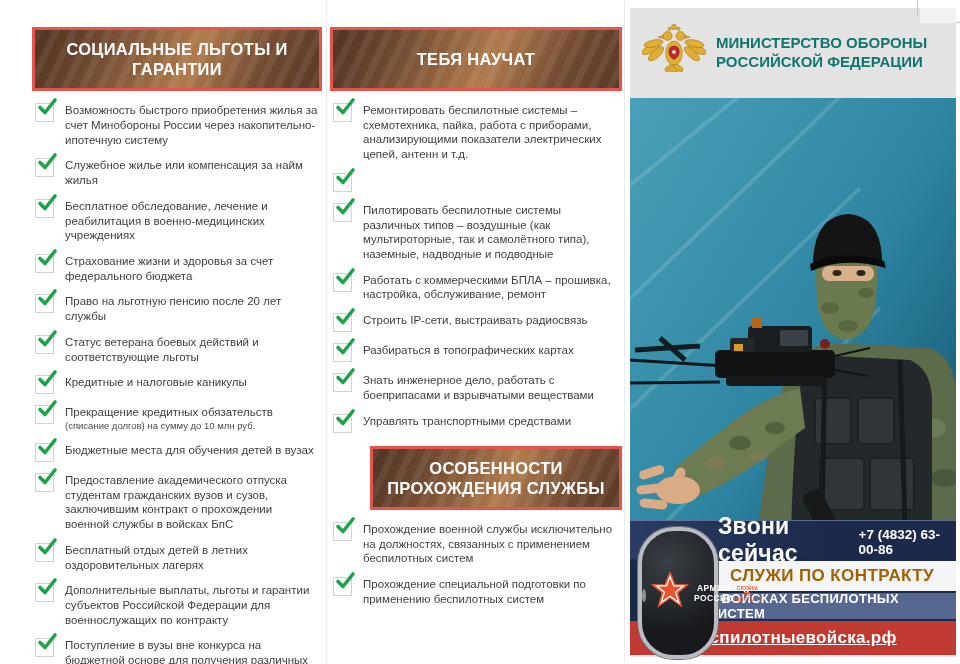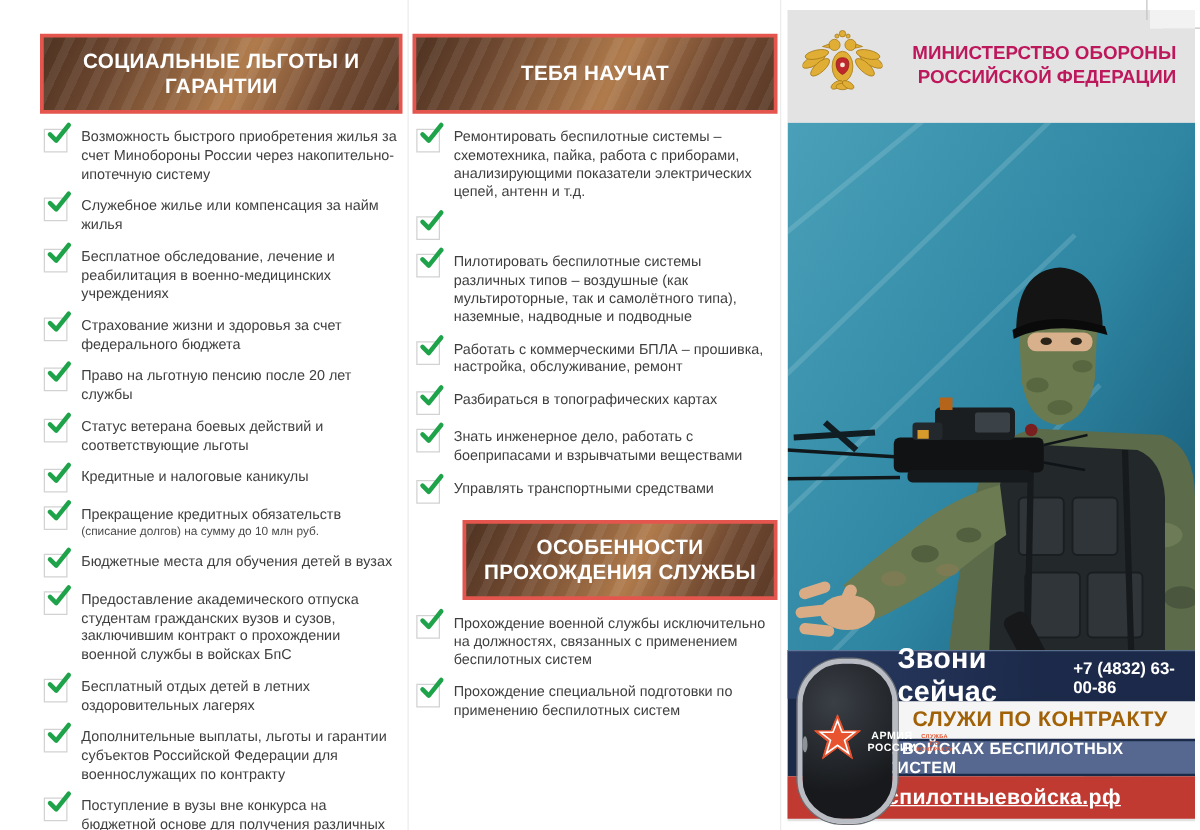--- a/index.html
+++ b/index.html
@@ -24,21 +24,21 @@
   .check-item{display:flex;gap:11px;margin-bottom:10px;}
   .cbox{position:relative;flex:0 0 17px;width:17px;height:17px;margin-top:1px;
         border:1.5px solid #d2d2d2;background:#fff;}
   .cbox svg{position:absolute;top:-6px;left:1px;overflow:visible;}
   .ctext{font-size:11.5px;line-height:1.28;color:#3f3f3f;padding-top:1px;}
   .cnote{font-size:9.5px;line-height:1.25;color:#4a4a4a;}
 
   
   .panel{position:absolute;left:630px;top:8px;width:326px;height:649px;background:#e3e3e3;}
   .panel-head{height:88px;display:flex;align-items:center;gap:10px;padding:0 12px;}
-  .ministry{color:#be185d;font-weight:bold;font-size:15px;line-height:1.3;width:225px;text-align:right;}
+  .ministry{color:#0f766e;font-weight:bold;font-size:15px;line-height:1.3;width:225px;}
   .photo-wrap{position:relative;height:523px;margin-top:2px;overflow:hidden;}
   .photo-wrap svg{display:block;}
 
   .bottom-overlay{position:absolute;left:0;right:0;bottom:0;background:#1c2a4a;}
   .row-call{height:38px;display:flex;align-items:center;padding-left:88px;gap:8px;
             background:linear-gradient(90deg,rgba(52,74,118,.55),rgba(20,32,60,.2) 60%),#1e2c4e;
             border-top:1px solid rgba(160,190,220,.45);}
   .call-label{color:#fff;font-weight:bold;font-size:23px;letter-spacing:.2px;}
   .call-phone{color:#fff;font-weight:bold;font-size:13.5px;padding-top:4px;}
   .row-white{height:30px;margin:2px 0 0 78px;background:#f5f5f5;display:flex;align-items:center;justify-content:center;
@@ -211,20 +211,28 @@
           </span>
           <div class="ctext">Пилотировать беспилотные системы различных типов – воздушные (как мультироторные, так и самолётного типа), наземные, надводные и подводные</div>
         </div>
         <div class="check-item">
           <span class="cbox">
             <svg width="21" height="19" viewBox="0 0 21 19">
               <path d="M3 9.5 L8 14.5 L18 2" fill="none" stroke="#1fa34a" stroke-width="3.6" stroke-linecap="round" stroke-linejoin="round"></path>
             </svg>
           </span>
           <div class="ctext">Работать с коммерческими БПЛА – прошивка, настройка, обслуживание, ремонт</div>
+        </div>
+        <div class="check-item">
+          <span class="cbox">
+            <svg width="21" height="19" viewBox="0 0 21 19">
+              <path d="M3 9.5 L8 14.5 L18 2" fill="none" stroke="#1fa34a" stroke-width="3.6" stroke-linecap="round" stroke-linejoin="round"></path>
+            </svg>
+          </span>
+          <div class="ctext">Строить IP-сети, выстраивать радиосвязь</div>
         </div>
         <div class="check-item">
           <span class="cbox">
             <svg width="21" height="19" viewBox="0 0 21 19">
               <path d="M3 9.5 L8 14.5 L18 2" fill="none" stroke="#1fa34a" stroke-width="3.6" stroke-linecap="round" stroke-linejoin="round"></path>
             </svg>
           </span>
           <div class="ctext">Разбираться в топографических картах</div>
         </div>
         <div class="check-item">

